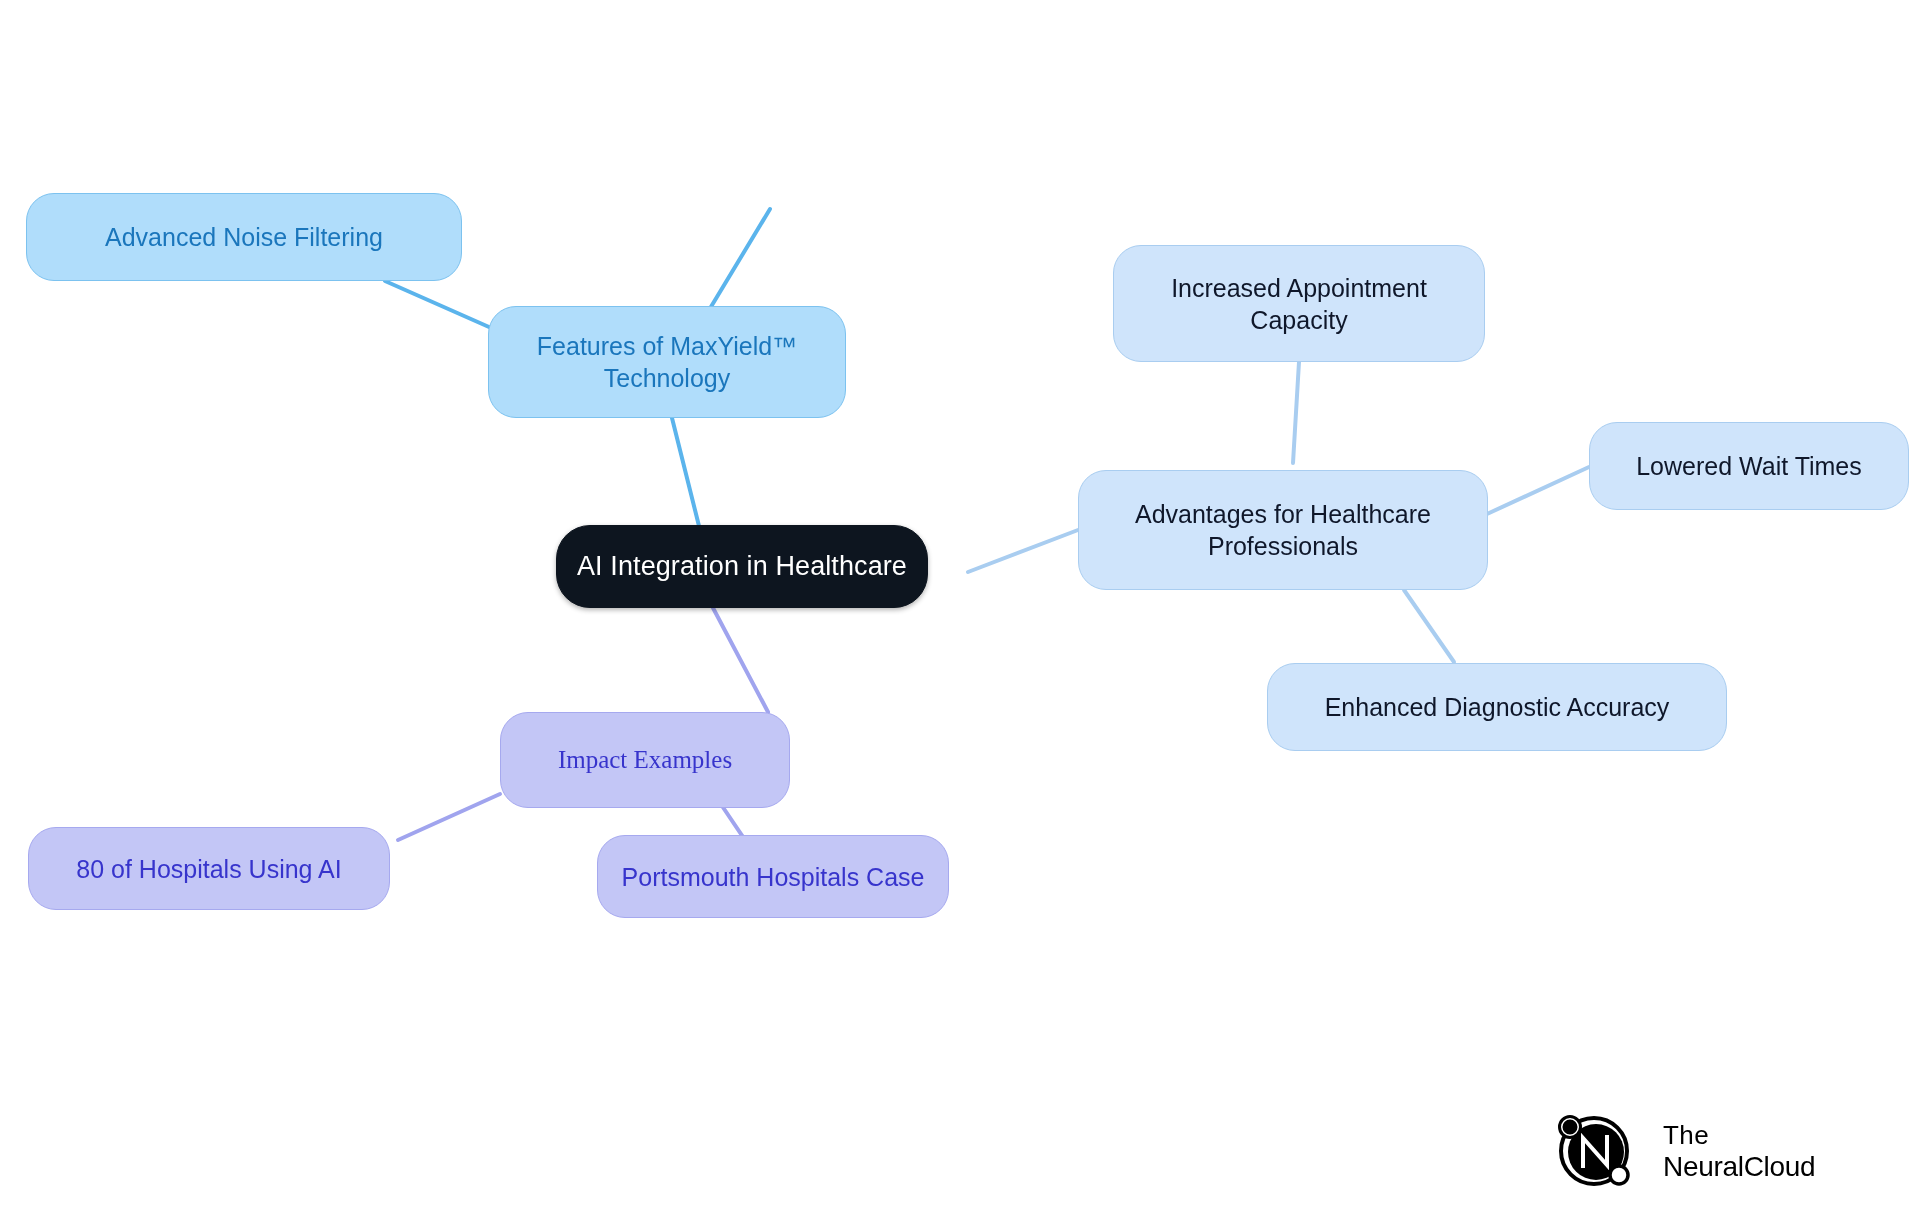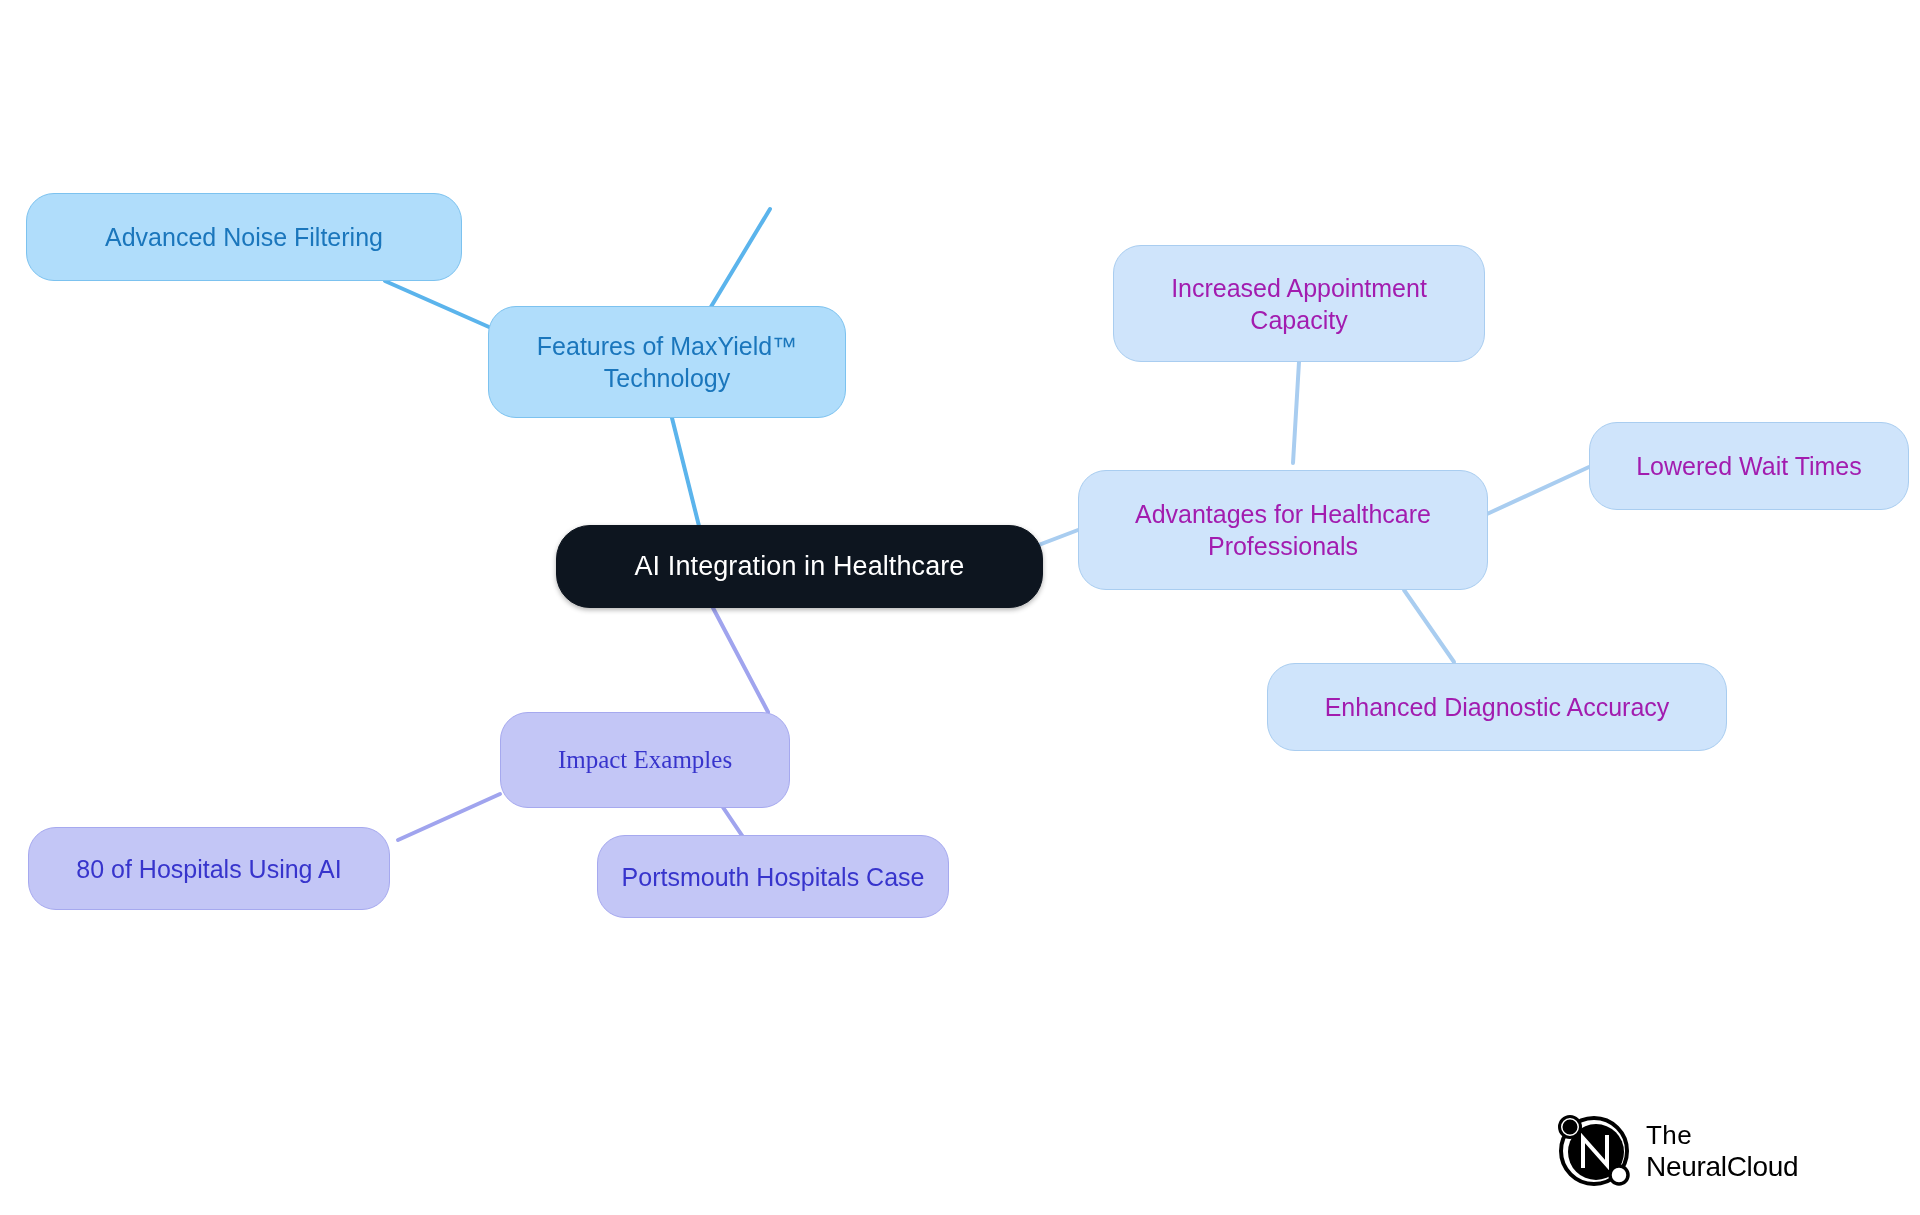--- a/index.html
+++ b/index.html
@@ -52,34 +52,34 @@
   }
   .node.branch-a {
     background: #b0ddfb;
     border-color: #7cc2ef;
     color: #1a76bc;
     font-size: 25px;
   }
   .node.branch-b {
     background: #cfe4fb;
     border-color: #a9cdf0;
-    color: #a21caf;
+    color: #0f172a;
     font-size: 25px;
   }
   .node.branch-c {
     background: #c3c6f6;
     border-color: #a6a9ef;
     color: #3734cc;
     font-size: 25px;
   }
   .logo {
     position: absolute;
     display: flex;
     align-items: center;
-    gap: 10px;
+    gap: 27px;
   }
   .logo-wordmark {
     display: flex;
     flex-direction: column;
     justify-content: center;
     color: #000000;
     line-height: 1.0;
   }
   .logo-the {
     font-size: 26px;
@@ -142,21 +142,21 @@
   </div>
 
   <div class="node branch-b" style="left:1589px; top:422px; width:320px; height:88px;">
     <span>Lowered Wait Times</span>
   </div>
 
   <div class="node branch-b" style="left:1267px; top:663px; width:460px; height:88px;">
     <span>Enhanced Diagnostic Accuracy</span>
   </div>
 
-  <div class="node root" style="left:556px; top:525px; width:487px; height:83px;">
+  <div class="node root" style="left:556px; top:525px; width:372px; height:83px;">
     <span>AI Integration in Healthcare</span>
   </div>
 
   <div class="node branch-c" style="left:500px; top:712px; width:290px; height:96px;font-family:Liberation Serif, serif;">
     <span>Impact Examples</span>
   </div>
 
   <div class="node branch-c" style="left:28px; top:827px; width:362px; height:83px;">
     <span>80 of Hospitals Using AI</span>
   </div>

